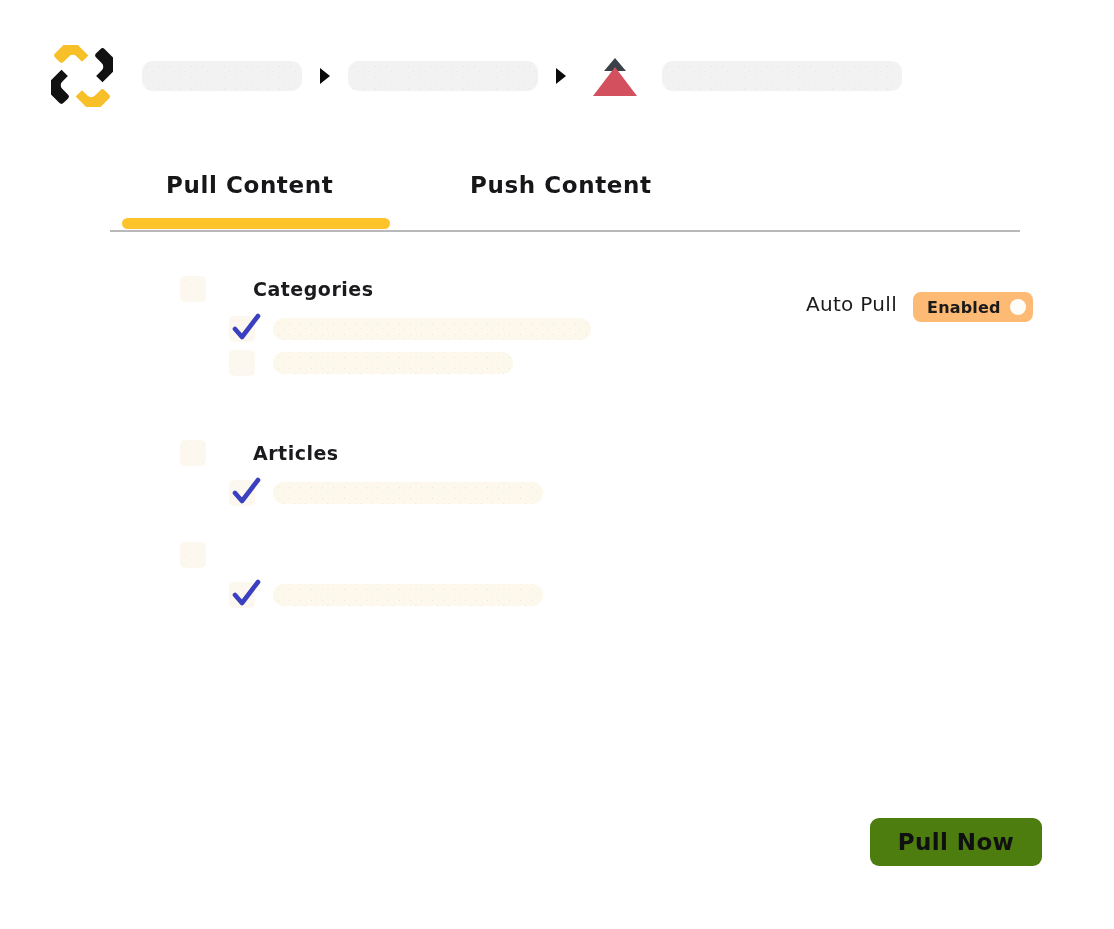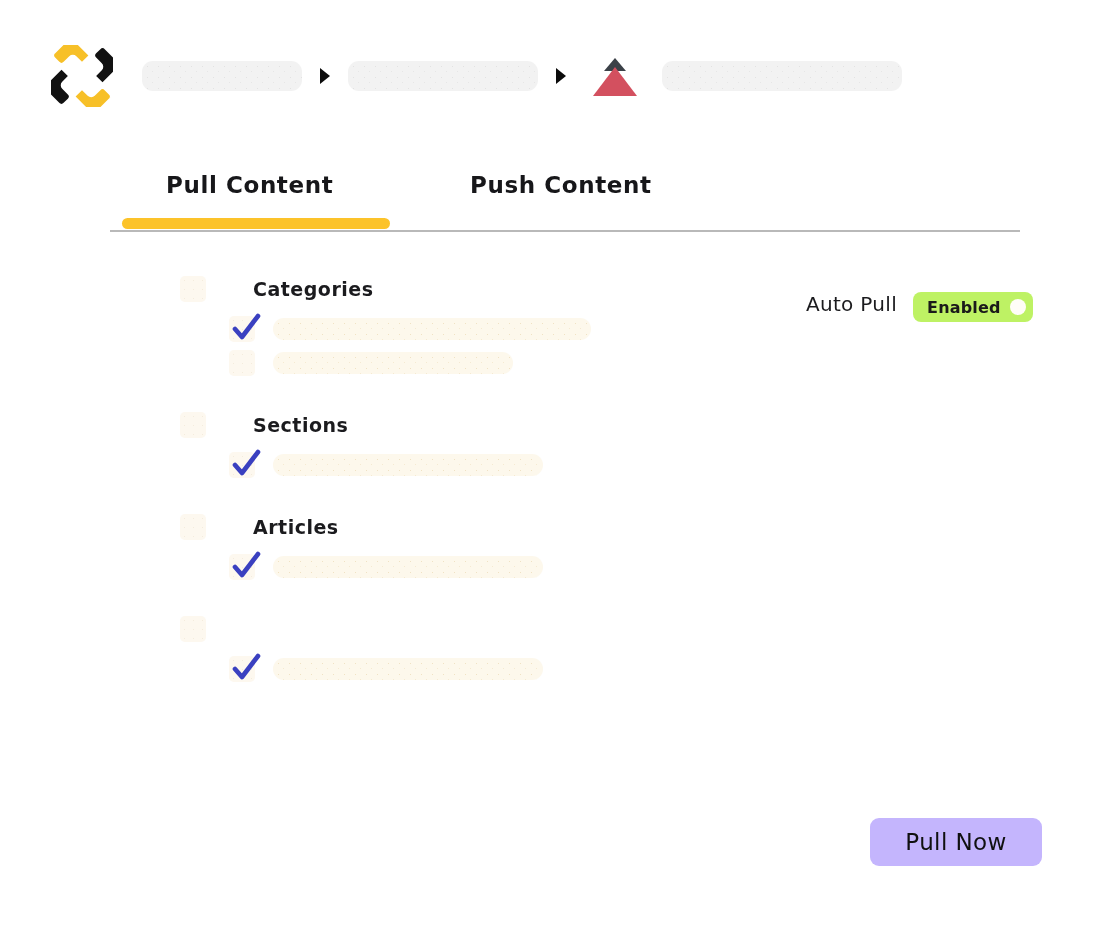--- a/index.html
+++ b/index.html
@@ -189,21 +189,21 @@
   .autopull-label {
     font-size: 20px;
     letter-spacing: 0.3px;
     color: #1b1b1e;
     white-space: nowrap;
   }
   .toggle {
     margin-left: 16px;
     width: 120px; height: 30px;
     border-radius: 8px;
-    background: #bef264;
+    background: #fdba74;
     display: flex;
     align-items: center;
     cursor: pointer;
     position: relative;
   }
   .toggle-text {
     font-size: 16px;
     font-weight: bold;
     color: #1a1a1a;
     margin-left: 14px;
@@ -217,25 +217,25 @@
     background: #fffdf7;
   }
 
   
   .pullnow {
     position: absolute;
     left: 870px; top: 818px;
     width: 172px; height: 48px;
     border: 0;
     border-radius: 9px;
-    background: #c4b5fd;
+    background: #4d7c0f;
     color: #101010;
     font-family: "DejaVu Sans", sans-serif;
     font-size: 23px;
-    font-weight: normal;
+    font-weight: bold;
     letter-spacing: 0.4px;
     cursor: pointer;
   }
 </style>
 </head>
 <body>
 
 <div class="topbar">
 
   <div class="logo">
@@ -325,67 +325,52 @@
       <div class="child">
         <span class="check-wrap">
           <span class="cbox"></span>
         </span>
         <span class="child-bar skel-cream" style="width:240px"></span>
       </div>
     </div>
 
     <div style="height:28px"></div>
 
+
+    <div style="height:28px"></div>
+
     <div class="group">
       <div class="group-head">
         <span class="cbox"></span>
-        <span class="group-label">Sections</span>
+        <span class="group-label">Articles</span>
       </div>
       <div class="child">
         <span class="check-wrap">
           <span class="cbox"></span>
           <svg width="40" height="40" viewBox="0 0 40 40">
             <path d="M10 24 L17 32 L33 11" stroke="#3a40c0" stroke-width="4.6" fill="none" stroke-linecap="round" stroke-linejoin="round"></path>
           </svg>
         </span>
         <span class="child-bar skel-cream" style="width:270px"></span>
       </div>
     </div>
 
     <div style="height:28px"></div>
 
     <div class="group">
       <div class="group-head">
         <span class="cbox"></span>
-        <span class="group-label">Articles</span>
       </div>
       <div class="child">
         <span class="check-wrap">
           <span class="cbox"></span>
           <svg width="40" height="40" viewBox="0 0 40 40">
             <path d="M10 24 L17 32 L33 11" stroke="#3a40c0" stroke-width="4.6" fill="none" stroke-linecap="round" stroke-linejoin="round"></path>
           </svg>
         </span>
         <span class="child-bar skel-cream" style="width:270px"></span>
       </div>
     </div>
 
-    <div style="height:28px"></div>
-
-    <div class="group">
-      <div class="group-head">
-        <span class="cbox"></span>
-      </div>
-      <div class="child">
-        <span class="check-wrap">
-          <span class="cbox"></span>
-          <svg width="40" height="40" viewBox="0 0 40 40">
-            <path d="M10 24 L17 32 L33 11" stroke="#3a40c0" stroke-width="4.6" fill="none" stroke-linecap="round" stroke-linejoin="round"></path>
-          </svg>
-        </span>
-        <span class="child-bar skel-cream" style="width:270px"></span>
-      </div>
-    </div>
-
   </div>
 </div>
 
 <button class="pullnow">Pull Now</button>
 
 </body></html>

